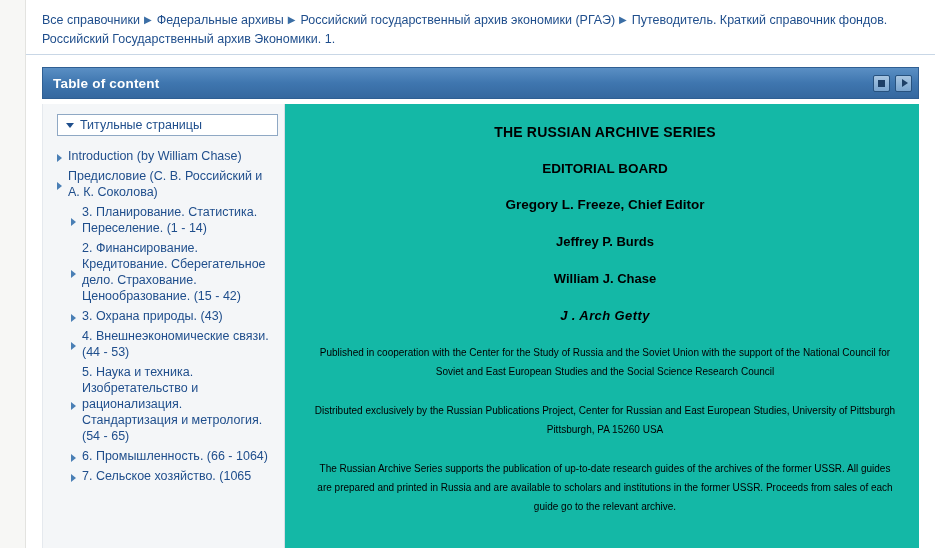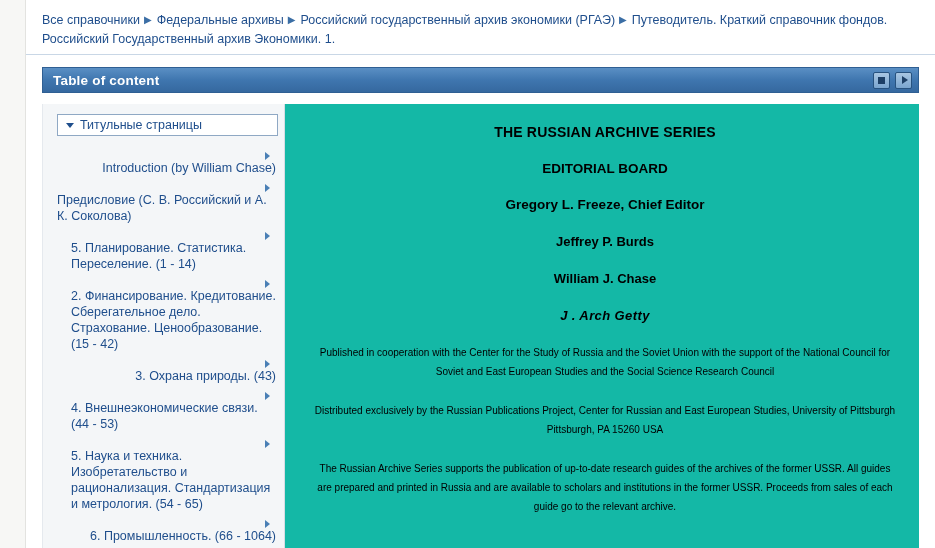--- a/index.html
+++ b/index.html
@@ -50,21 +50,21 @@
     color: #3b6ea5;
     font-size: 10px;
     position: relative;
     top: -1px;
   }
   .breadcrumb .crumb.last { color: #1f4e8c; }
 
   
   .toc-bar {
     margin: 12px 16px 0 16px;
-    height: 26px;
+    height: 32px;
     background: linear-gradient(to bottom, #5a8fc4 0%, #3f76af 50%, #35689f 100%);
     border: 1px solid #2f5f93;
     display: flex;
     align-items: center;
     padding: 0 6px 0 10px;
     color: #ffffff;
   }
   .toc-bar .title {
     font-weight: bold;
     font-size: 13.5px;
@@ -134,24 +134,23 @@
     border-top: 4px solid transparent;
     border-bottom: 4px solid transparent;
     border-left: 5px solid #4a7fb5;
     margin-right: 6px;
     margin-top: 4px;
     flex: 0 0 auto;
   }
   .toc-list { list-style: none; margin: 0; padding: 0; }
   .toc-item {
     display: flex;
-    align-items: flex-end;
+    align-items: center;
     padding: 2px 8px 2px 14px;
     cursor: pointer;
-    flex-direction: column;
   }
   .toc-item.level2 { padding-left: 28px; }
   .toc-item .label {
     color: #1f4e8c;
     font-size: 12.5px;
     line-height: 16px;
   }
   .toc-item .caret-down { margin-top: 5px; }
 
   
@@ -214,21 +213,21 @@
           <li class="toc-item">
             <span class="caret-right"></span>
             <span class="label">Introduction (by William Chase)</span>
           </li>
           <li class="toc-item">
             <span class="caret-right"></span>
             <span class="label">Предисловие (С. В. Российский и А. К. Соколова)</span>
           </li>
           <li class="toc-item level2">
             <span class="caret-right"></span>
-            <span class="label">5. Планирование. Статистика. Переселение. (1 - 14)</span>
+            <span class="label">3. Планирование. Статистика. Переселение. (1 - 14)</span>
           </li>
           <li class="toc-item level2">
             <span class="caret-right"></span>
             <span class="label">2. Финансирование. Кредитование. Сберегательное дело. Страхование. Ценообразование. (15 - 42)</span>
           </li>
           <li class="toc-item level2">
             <span class="caret-right"></span>
             <span class="label">3. Охрана природы. (43)</span>
           </li>
           <li class="toc-item level2">

